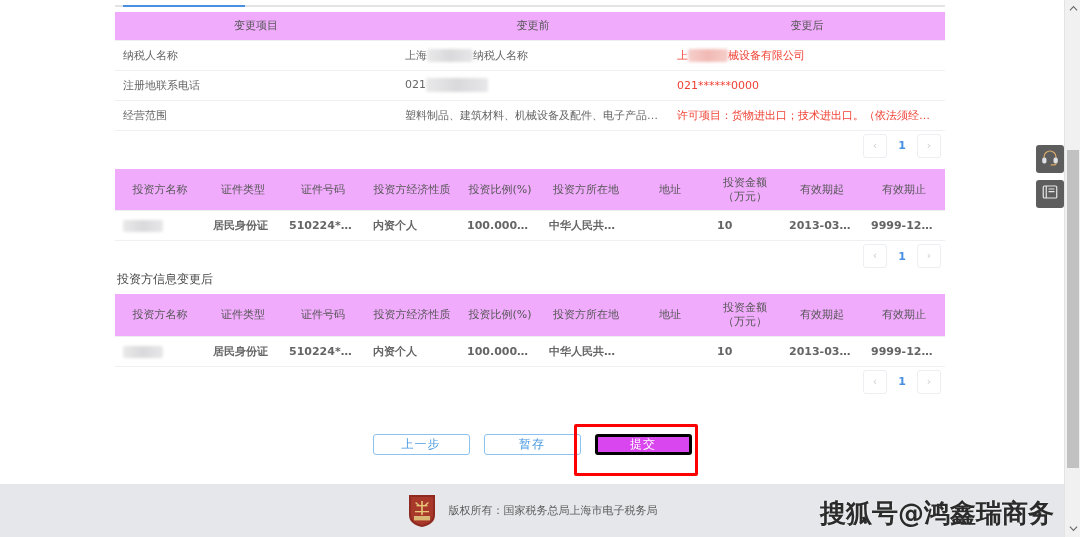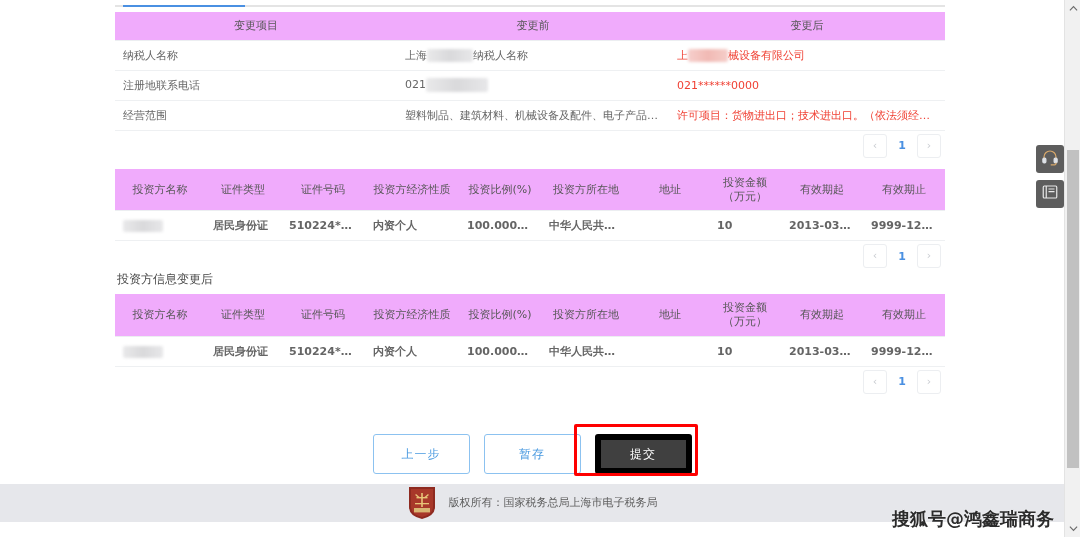--- a/index.html
+++ b/index.html
@@ -142,52 +142,52 @@
   .btn-row {
     position: absolute;
     left: 0; top: 434px;
     width: 1064px;
     display: flex;
     justify-content: center;
     align-items: center;
     gap: 14px;
   }
   .btn {
-    width: 97px; height: 40px;
+    width: 97px; height: 21px;
     font-size: 12px;
     border-radius: 3px;
     display: flex; align-items: center; justify-content: center;
     cursor: pointer;
     letter-spacing: 1px;
   }
   .btn-outline {
     background: #ffffff;
     border: 1px solid #8cc2f0;
     color: #4a9ae0;
   }
   .btn-primary {
-    background: #404040;
-    border: 6px solid #000000;
+    background: #d946ef;
+    border: 3px solid #000000;
     color: #ffffff;
   }
   
   .redbox {
     position: absolute;
     left: 574px; top: 424px;
     width: 124px; height: 52px;
     border: 3px solid #fe0000;
     border-radius: 2px;
     pointer-events: none;
   }
 
   
   .footer {
     position: absolute;
     left: 0; top: 484px;
-    width: 1064px; height: 38px;
+    width: 1064px; height: 53px;
     background: #e6e7eb;
     display: flex;
     align-items: center;
     justify-content: center;
     gap: 12px;
   }
   .emblem {
     width: 30px; height: 36px;
     position: relative;
   }
@@ -210,21 +210,21 @@
     background: #5d5d5d;
     border-radius: 3px;
     display: flex; align-items: center; justify-content: center;
     cursor: pointer;
   }
 
   
   .watermark {
     position: absolute;
     right: 26px; bottom: 6px;
-    font-size: 18px;
+    font-size: 26px;
     font-weight: bold;
     color: #2b2b2b;
     letter-spacing: 0px;
     text-shadow: 0 0 2px rgba(255,255,255,0.9);
   }
 
   
   .scrollbar {
     position: absolute;
     right: 0; top: 0;

